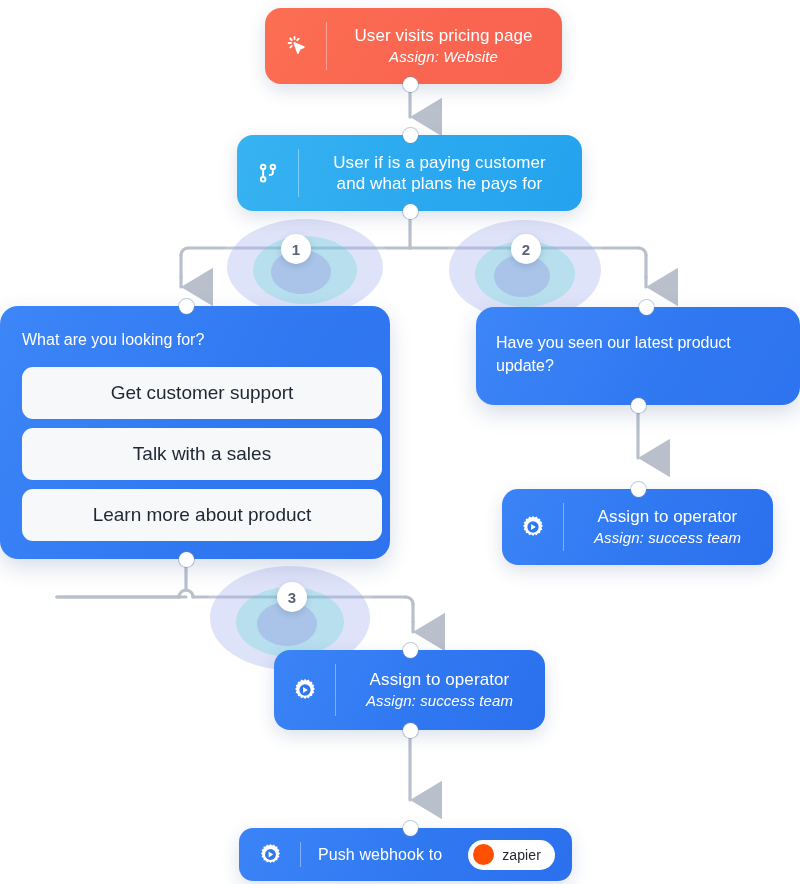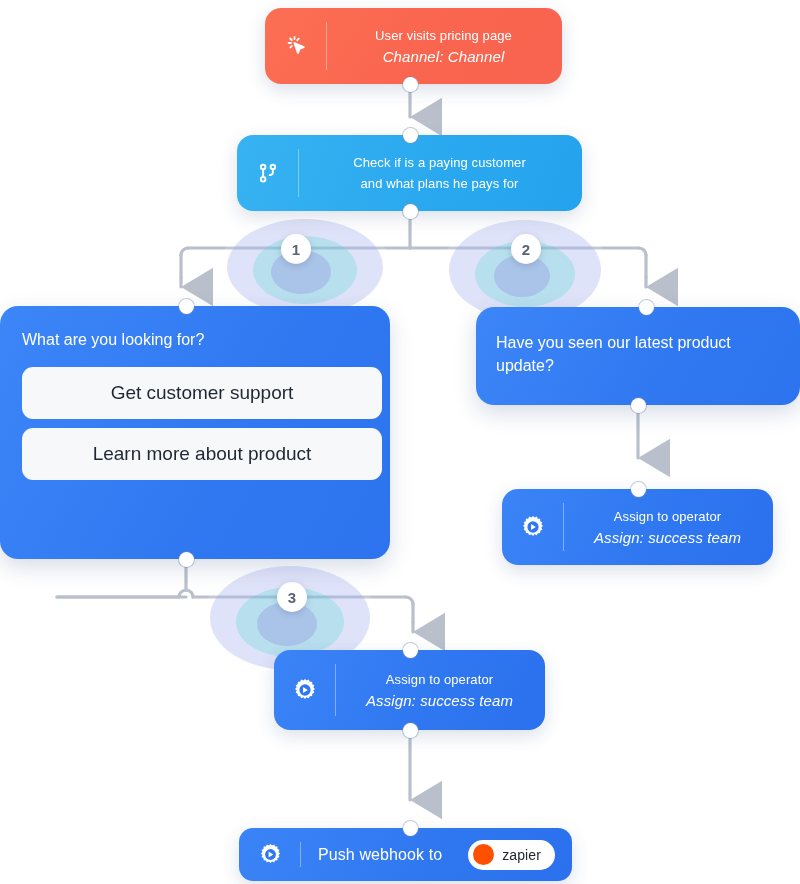--- a/index.html
+++ b/index.html
@@ -45,21 +45,21 @@
     right: 0; top: 14px; bottom: 14px;
     width: 1px;
     background: rgba(255,255,255,.38);
   }
   .node .txt-pane {
     flex: 1;
     padding: 10px 18px 10px 16px;
     text-align: center;
   }
   .node .title {
-    font-size: 13px;
+    font-size: 17px;
     line-height: 21px;
     letter-spacing: .1px;
   }
   .node .sub {
     font-size: 15px;
     line-height: 21px;
     font-style: italic;
     letter-spacing: .1px;
   }
 
@@ -257,50 +257,51 @@
         <path d="M10.5 9.2 L19.2 13.1 L15.3 14.6 L13.8 18.5 Z" fill="#ffffff" stroke-linejoin="round"></path>
         <path d="M7.4 9.2 L5.2 9.2"></path>
         <path d="M8.1 6.6 L6.6 5.1"></path>
         <path d="M10.6 5.6 L10.6 3.6"></path>
         <path d="M13.1 6.6 L14.5 5.2"></path>
         <path d="M8.2 11.9 L6.8 13.3"></path>
       </svg>
     </div>
     <div class="txt-pane">
       <div class="title">User visits pricing page</div>
-      <div class="sub">Channel: Channel</div>
+      <div class="sub">Assign: Website</div>
     </div>
   </div>
   <div class="dot" style="left:403px; top:77px;"></div>
 
   <div class="node" id="node-condition">
     <div class="icon-pane">
       <svg class="icn" width="26" height="26" viewBox="0 0 24 24" fill="none" stroke="#ffffff" stroke-width="1.8" stroke-linecap="round">
         <circle cx="7.5" cy="6.5" r="2.1"></circle>
         <circle cx="16.5" cy="6.5" r="2.1"></circle>
         <circle cx="7.5" cy="17.8" r="2.1"></circle>
         <path d="M7.5 8.6 L7.5 15.7"></path>
         <path d="M16.5 8.6 L16.5 11.6 C16.5 13.3 15.2 13.9 13.6 13.9"></path>
       </svg>
     </div>
     <div class="txt-pane">
-      <div class="title">Check if is a paying customer</div>
+      <div class="title">User if is a paying customer</div>
       <div class="title">and what plans he pays for</div>
     </div>
   </div>
   <div class="dot" style="left:403px; top:128px;"></div>
   <div class="dot" style="left:403px; top:204px;"></div>
 
   <div class="badge" style="left:281px; top:234px;">1</div>
   <div class="badge" style="left:511px; top:234px;">2</div>
   <div class="badge" style="left:277px; top:582px;">3</div>
 
   <div class="bubble" id="bubble-question">
     <div class="q">What are you looking for?</div>
     <div class="opt">Get customer support</div>
+    <div class="opt">Talk with a sales</div>
     <div class="opt">Learn more about product</div>
   </div>
   <div class="dot" style="left:179px; top:299px;"></div>
   <div class="dot" style="left:179px; top:552px;"></div>
 
   <div class="bubble" id="bubble-update">
     <div class="q">Have you seen our latest product update?</div>
   </div>
   <div class="dot" style="left:639px; top:300px;"></div>
   <div class="dot" style="left:631px; top:398px;"></div>

